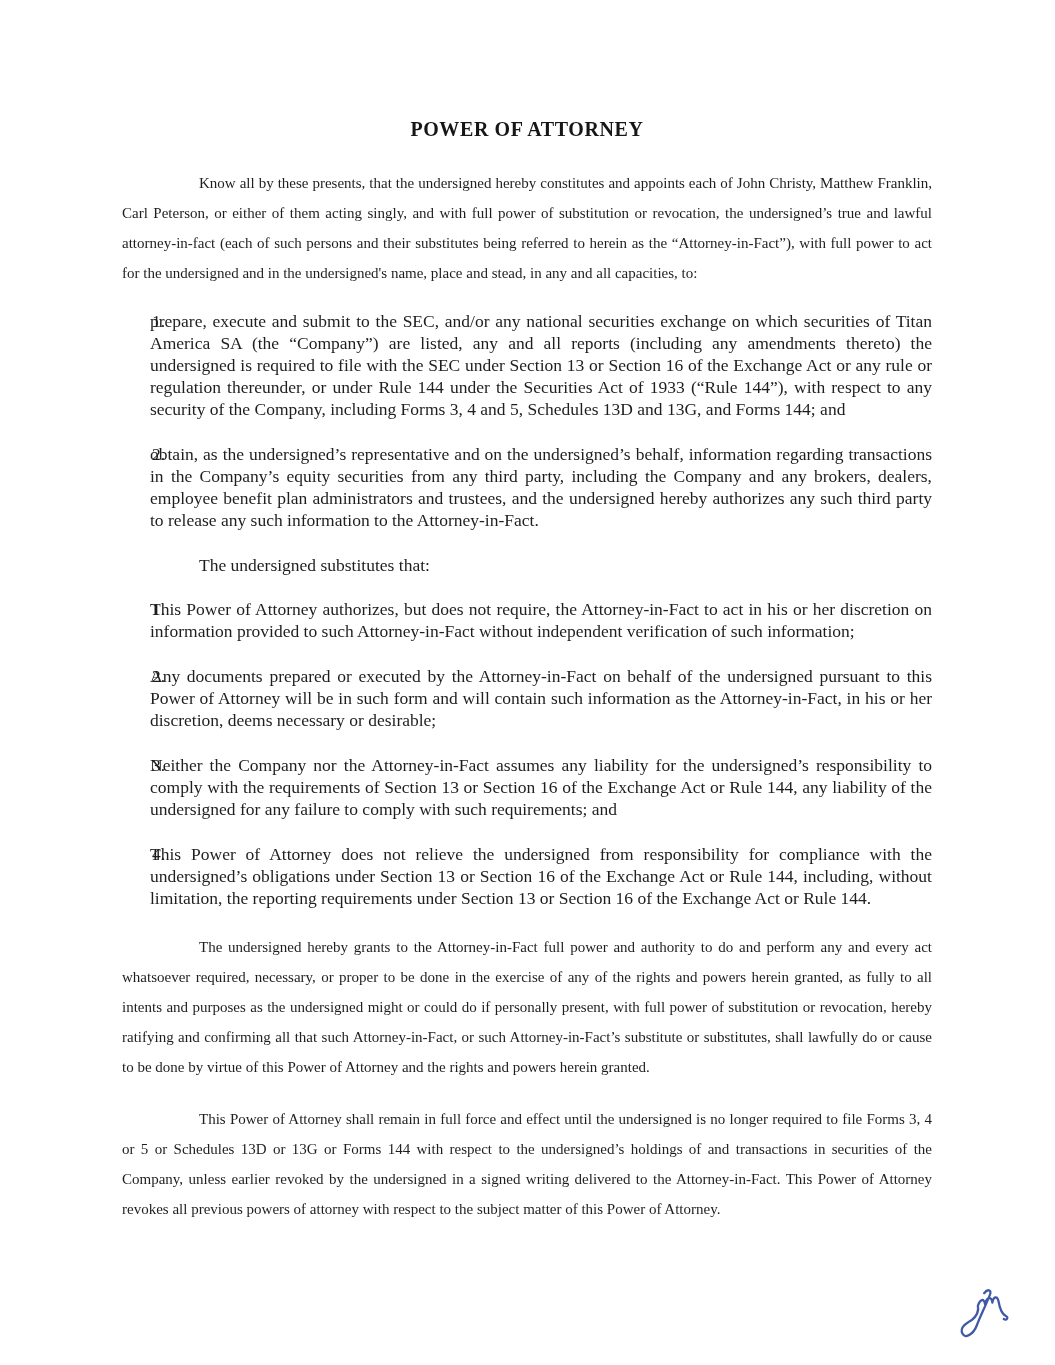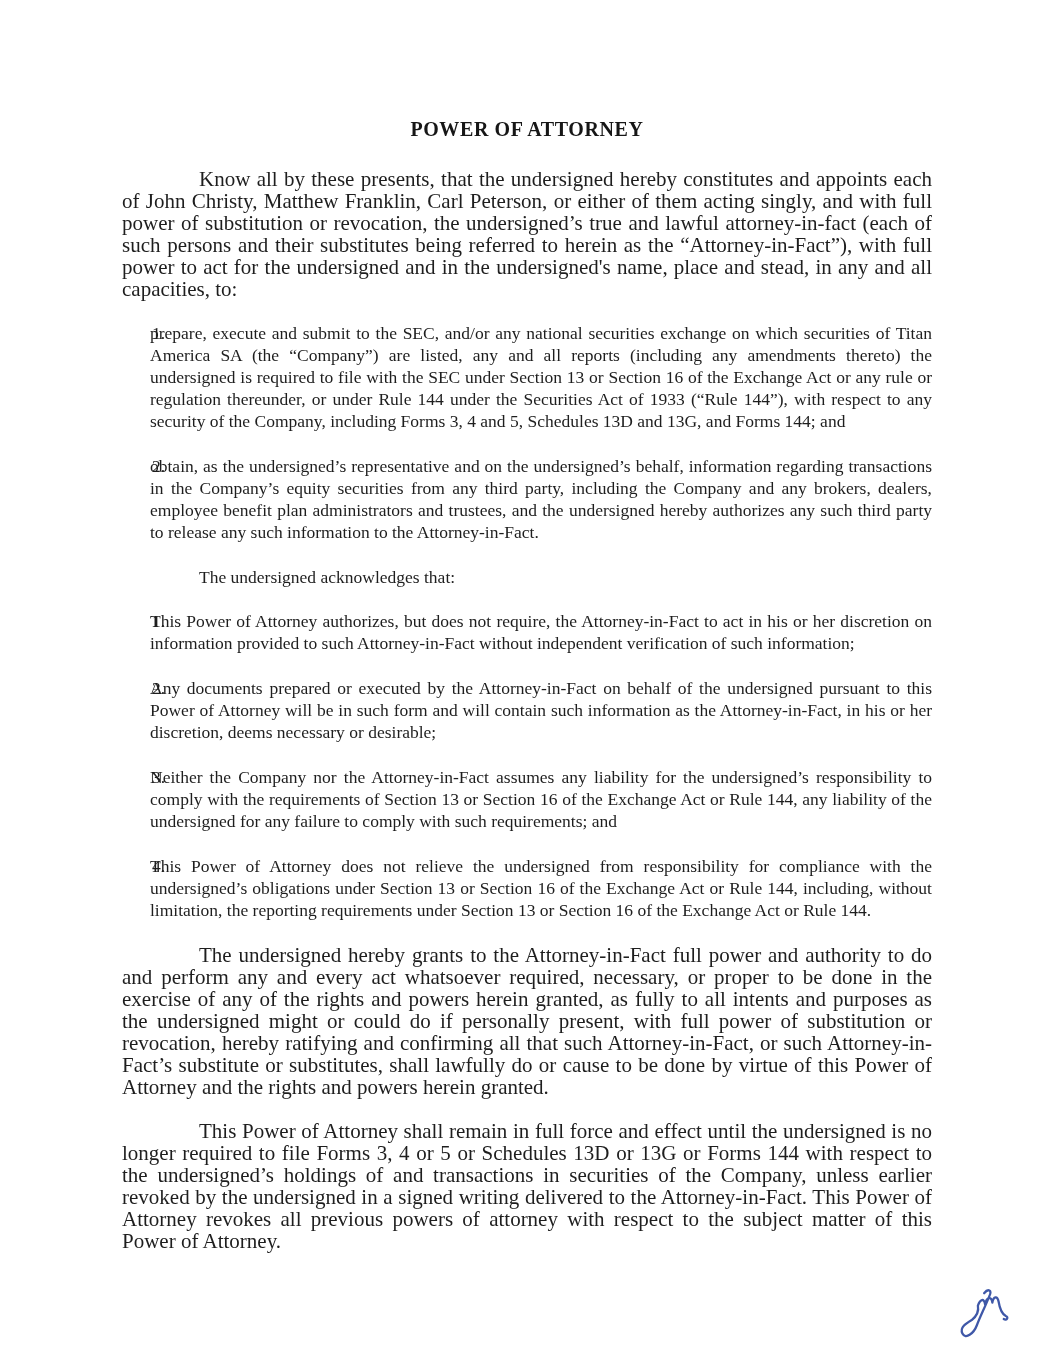--- a/index.html
+++ b/index.html
@@ -25,22 +25,22 @@
   .title {
     margin: 0 0 27px 0;
     text-align: center;
     font-size: 20px;
     font-weight: bold;
     letter-spacing: 0.6px;
     color: #161616;
   }
   .para {
     margin: 0 0 22px 0;
-    font-size: 21px;
-    line-height: 22px;
+    font-size: 15px;
+    line-height: 30px;
     text-align: justify;
   }
   .indent {
     text-indent: 77px;
   }
   .ack-intro {
     margin: 0 0 22px 0;
     font-size: 17.5px;
     line-height: 22px;
     text-indent: 77px;
@@ -82,21 +82,21 @@
     <div class="li">
       <span class="num">1.</span>
       <div class="li-text">prepare, execute and submit to the SEC, and/or any national securities exchange on which securities of Titan America SA (the “Company”) are listed, any and all reports (including any amendments thereto) the undersigned is required to file with the SEC under Section 13 or Section 16 of the Exchange Act or any rule or regulation thereunder, or under Rule 144 under the Securities Act of 1933 (“Rule 144”), with respect to any security of the Company, including Forms 3, 4 and 5, Schedules 13D and 13G, and Forms 144; and</div>
     </div>
 
     <div class="li">
       <span class="num">2.</span>
       <div class="li-text">obtain, as the undersigned’s representative and on the undersigned’s behalf, information regarding transactions in the Company’s equity securities from any third party, including the Company and any brokers, dealers, employee benefit plan administrators and trustees, and the undersigned hereby authorizes any such third party to release any such information to the Attorney-in-Fact.</div>
     </div>
 
-    <p class="ack-intro">The undersigned acknowledges that:</p>
+    <p class="ack-intro">The undersigned substitutes that:</p>
 
     <div class="li">
       <span class="num">1.</span>
       <div class="li-text">This Power of Attorney authorizes, but does not require, the Attorney-in-Fact to act in his or her discretion on information provided to such Attorney-in-Fact without independent verification of such information;</div>
     </div>
 
     <div class="li">
       <span class="num">2.</span>
       <div class="li-text">Any documents prepared or executed by the Attorney-in-Fact on behalf of the undersigned pursuant to this Power of Attorney will be in such form and will contain such information as the Attorney-in-Fact, in his or her discretion, deems necessary or desirable;</div>
     </div>

